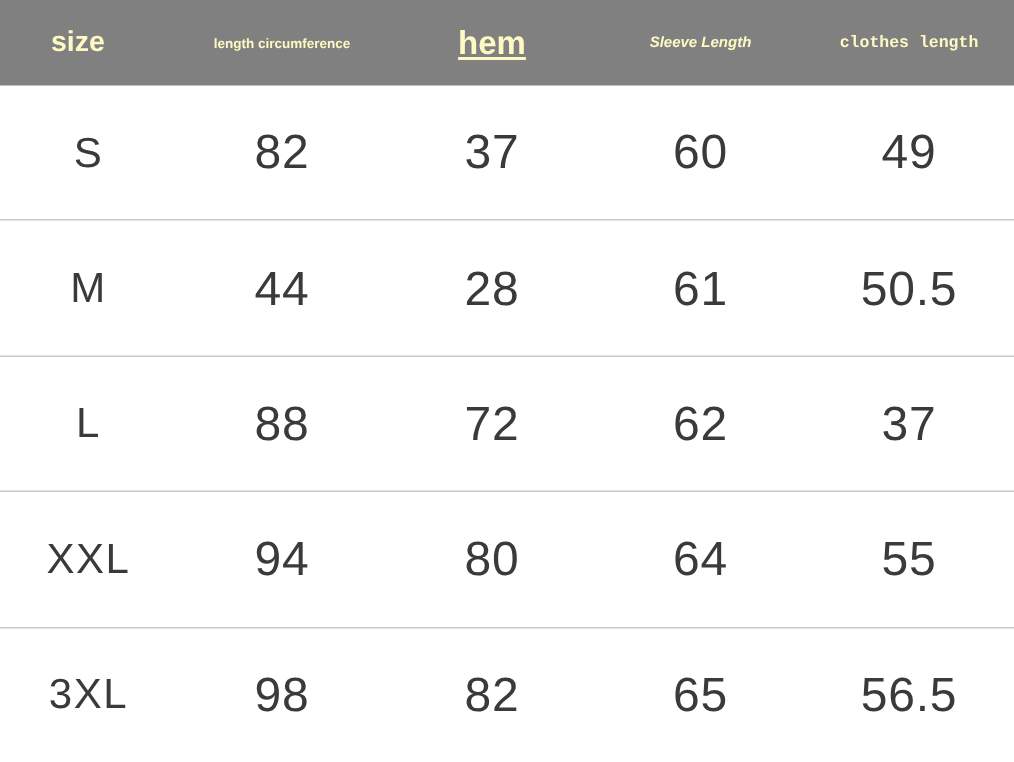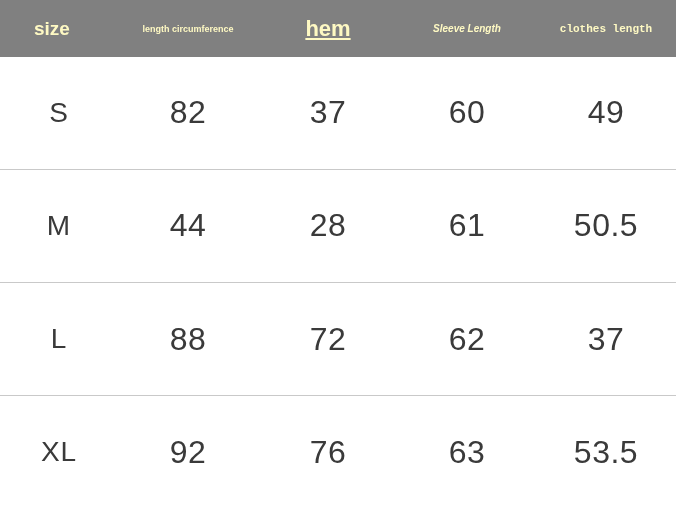--- a/index.html
+++ b/index.html
@@ -100,20 +100,27 @@
       <td>50.5</td>
     </tr>
     <tr>
       <td class="size-cell">L</td>
       <td>88</td>
       <td>72</td>
       <td>62</td>
       <td>37</td>
     </tr>
     <tr>
-      <td class="size-cell">XL</td>
-      <td>92</td>
-      <td>76</td>
-      <td>63</td>
-      <td>53.5</td>
+      <td class="size-cell">XXL</td>
+      <td>94</td>
+      <td>80</td>
+      <td>64</td>
+      <td>55</td>
+    </tr>
+    <tr>
+      <td class="size-cell">3XL</td>
+      <td>98</td>
+      <td>82</td>
+      <td>65</td>
+      <td>56.5</td>
     </tr>
   </tbody>
 </table>
 
 </body></html>

